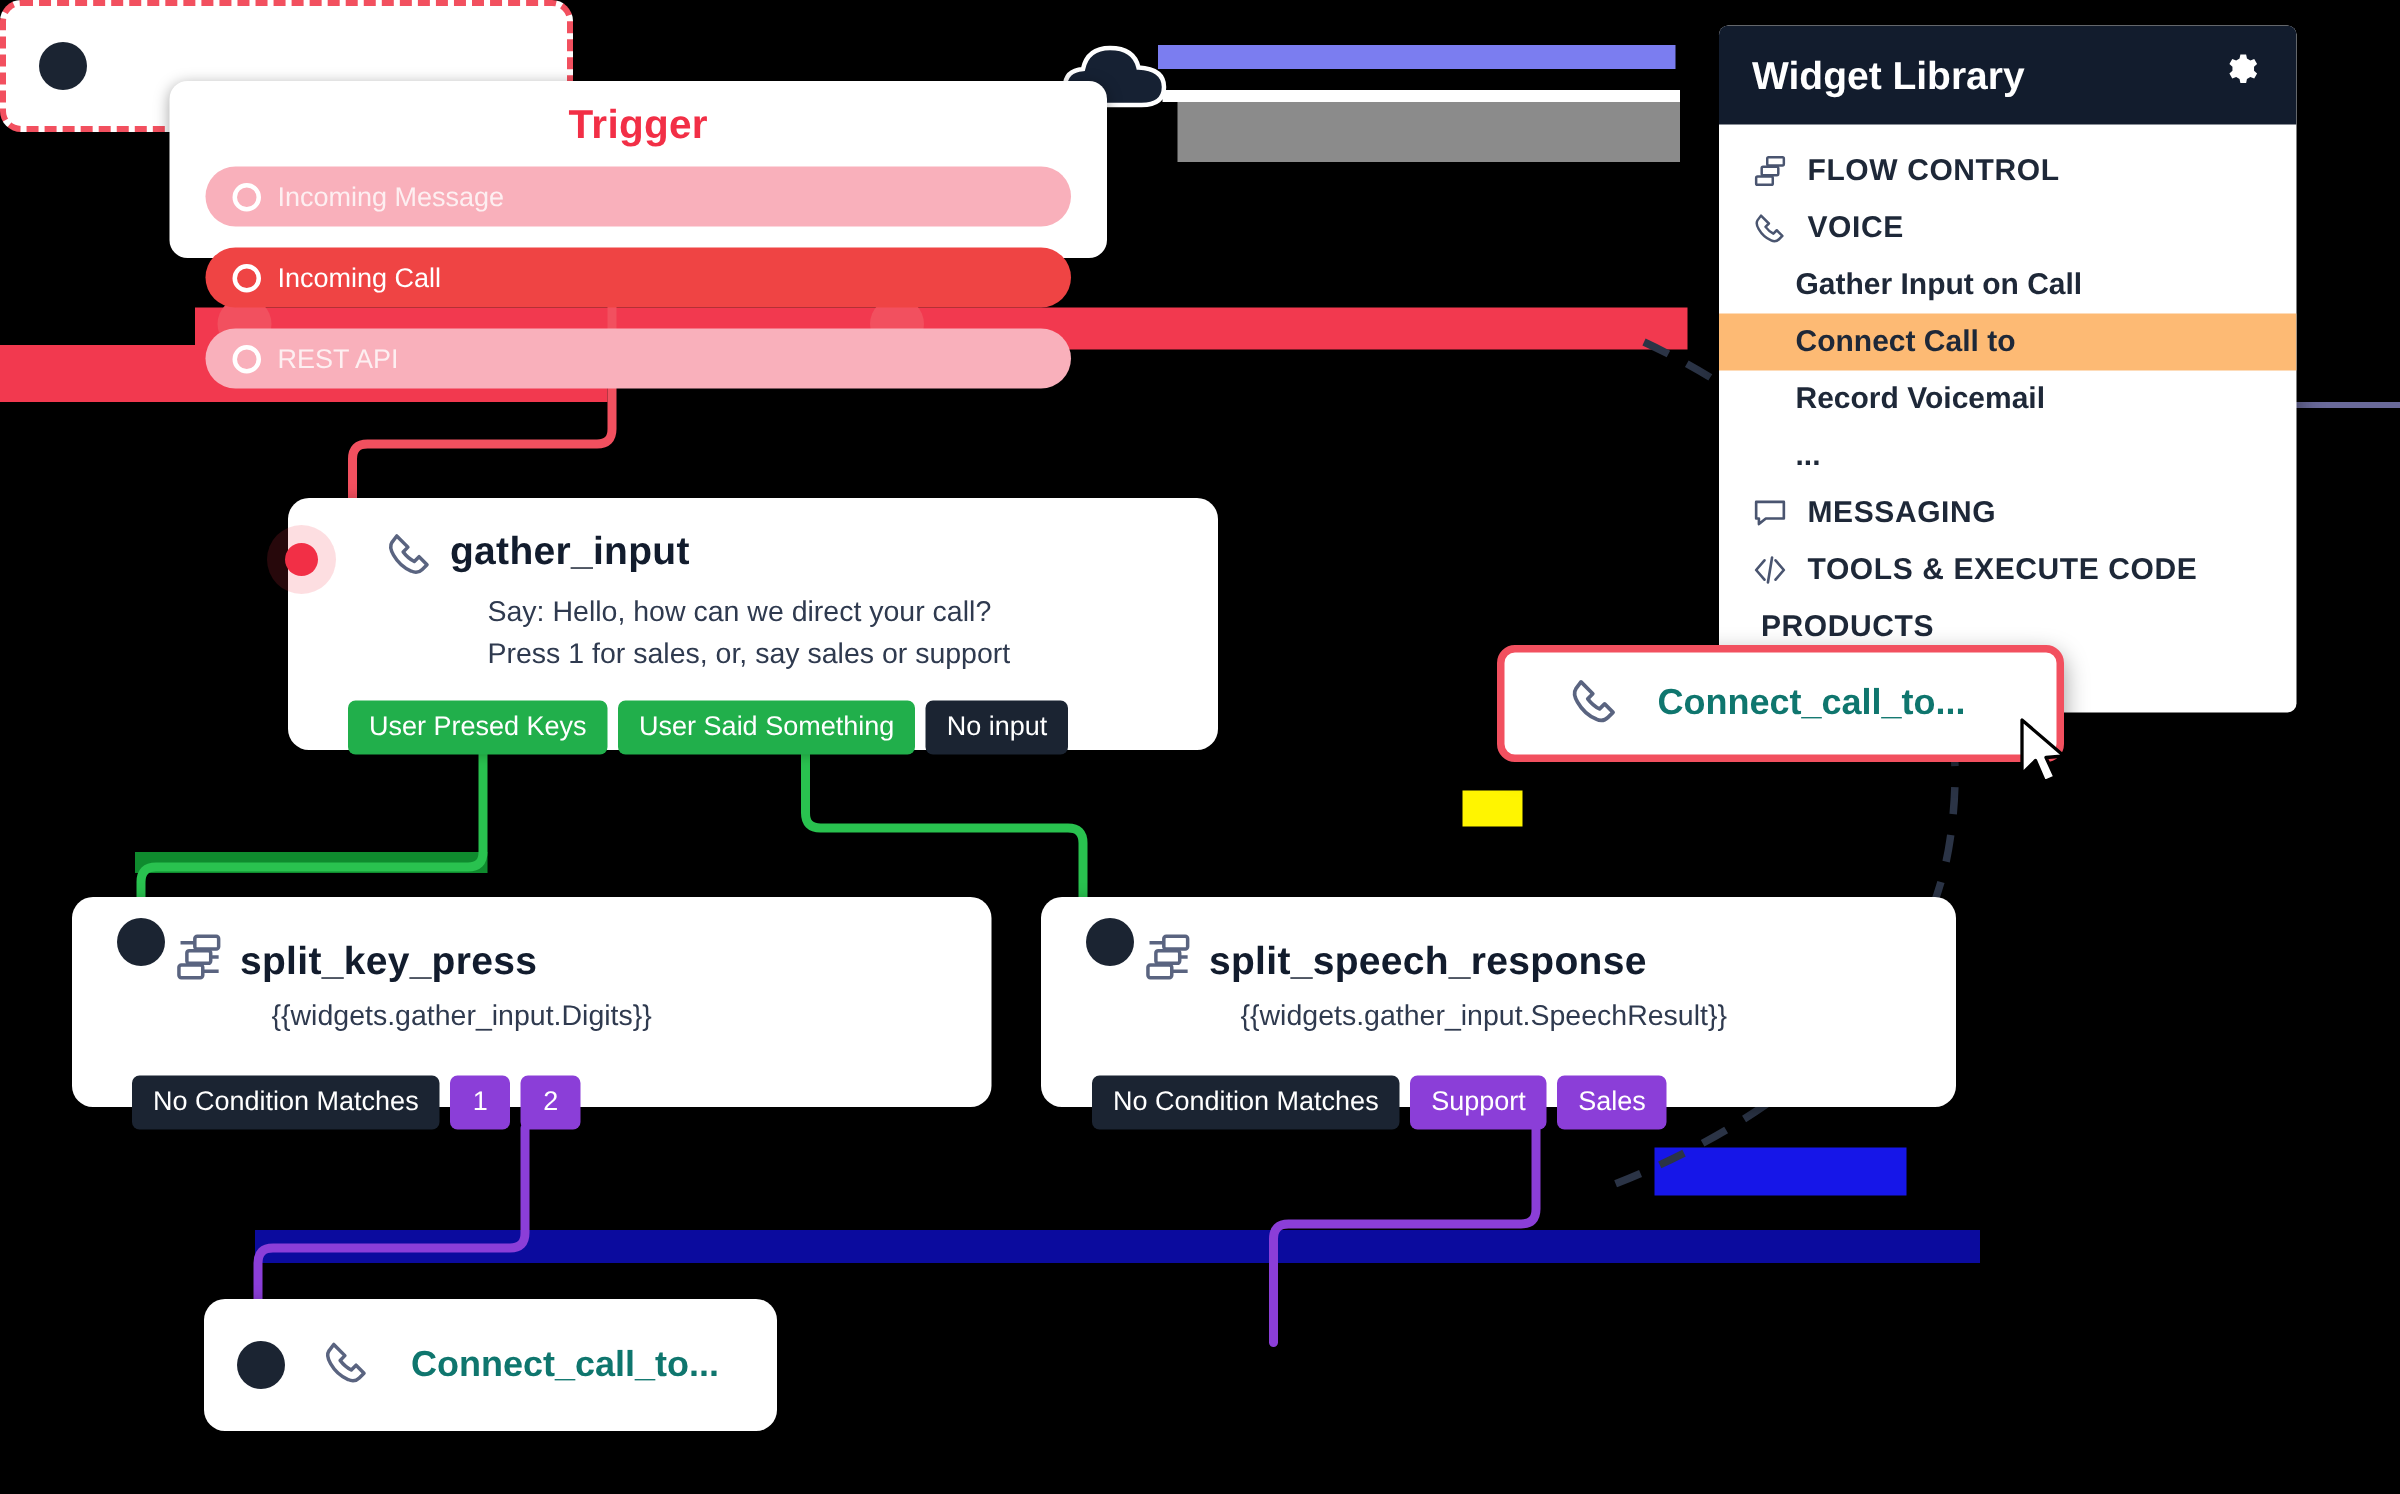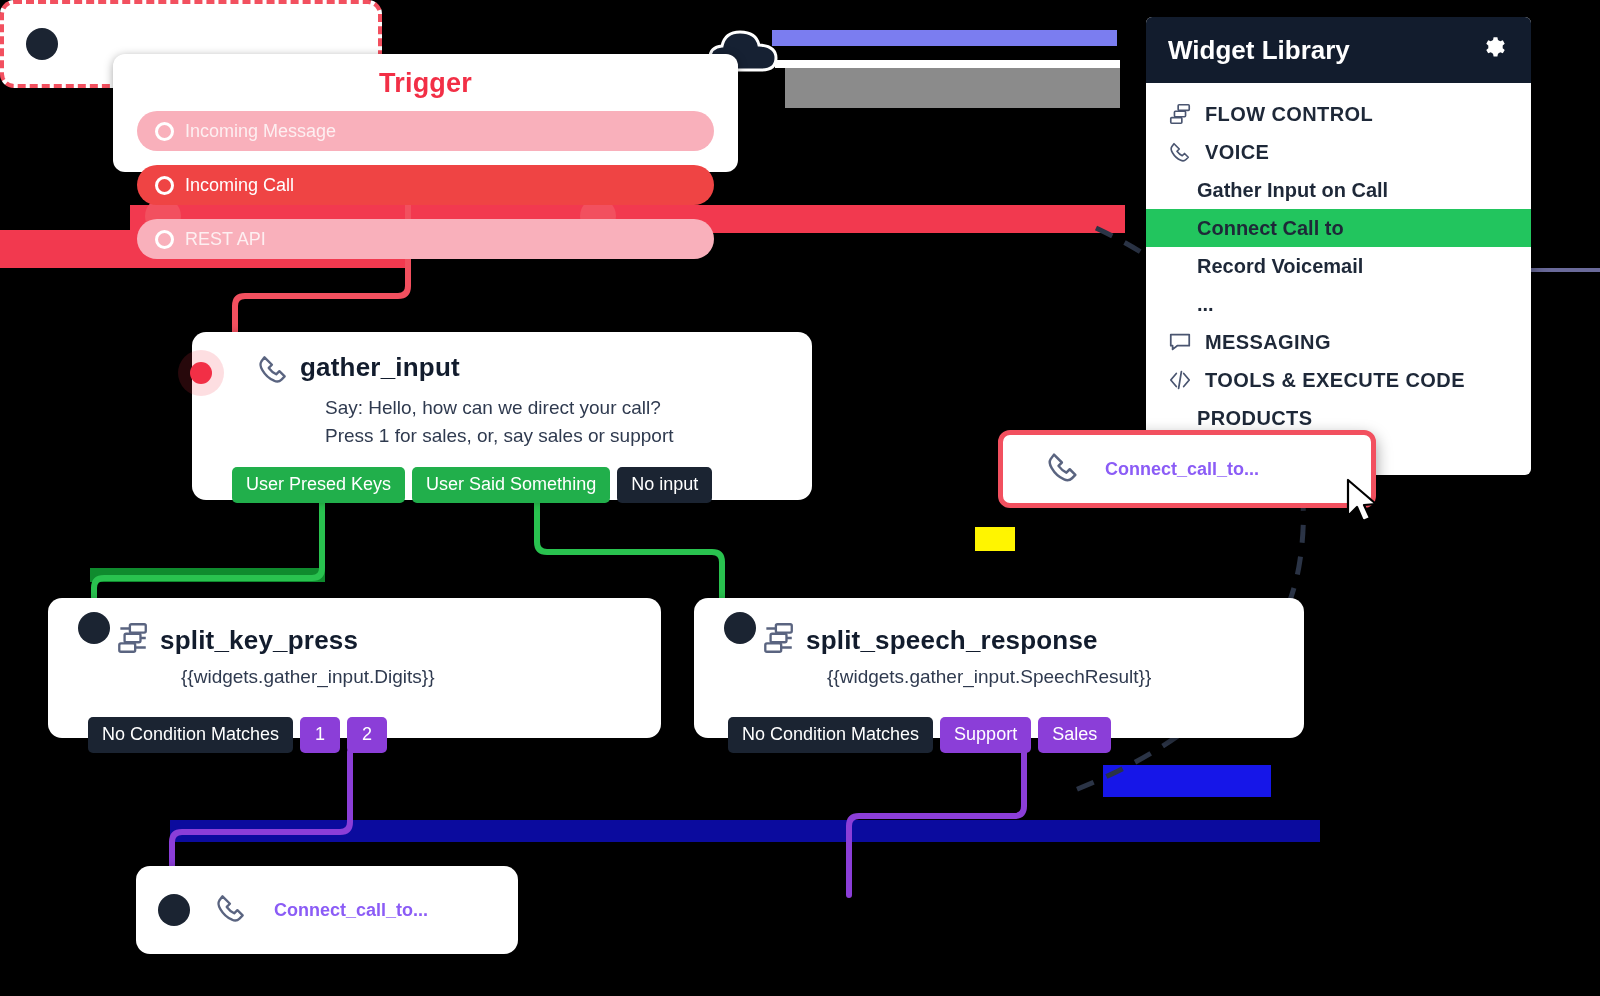--- a/index.html
+++ b/index.html
@@ -81,21 +81,21 @@
   
   #connect-left-card { left:136px; top:866px; width:382px; height:88px; }
   #drop-target-card {
     left:816px; top:866px; width:382px; height:88px;
     background:#fff; border:4px dashed #F2505F; border-radius:14px;
   }
   .connect-row { display:flex; align-items:center; height:100%; position:relative; }
   .connect-dot { position:absolute; left:22px; top:50%; transform:translateY(-50%);
                  width:32px; height:32px; border-radius:50%; background:#1B2432; }
   .connect-icon { width:44px; margin-left:78px; flex:none; color:#5A6480; }
-  .connect-title { font-size:18px; font-weight:bold; color:#8b5cf6; margin-left:16px; }
+  .connect-title { font-size:24px; font-weight:bold; color:#0f766e; margin-left:16px; }
 
   
   #drag-node {
     position:absolute; left:998px; top:430px; width:378px; height:78px;
     background:#fff; border:5px solid #F2505F; border-radius:12px;
     display:flex; align-items:center; box-shadow:0 6px 16px rgba(0,0,0,.4);
   }
   #drag-node .connect-icon { margin-left:42px; }
 
   
@@ -109,21 +109,21 @@
     justify-content:space-between; padding:0 22px;
   }
   #wl-title { color:#fff; font-size:26px; font-weight:bold; }
   #wl-list { padding:12px 0 0 0;font-weight:bold; }
   .wl-row {
     display:flex; align-items:center; gap:13px;
     height:38px; padding:0 22px; color:#1E2838; font-size:20px;
   }
   .wl-row.cat { letter-spacing:.4px; }
   .wl-row.item { padding-left:51px; font-size:20px; }
-  .wl-row.selected { background:#22c55e; }
+  .wl-row.selected { background:#fdba74; }
   .wl-ico { width:24px; height:24px; flex:none; color:#4A5570; }
 
   
   #cursor { position:absolute; left:1345px; top:478px; width:34px; height:46px; }
 
   
   #cloud-icon { position:absolute; left:706px; top:26px; width:74px; height:48px; }
 </style>
 </head>
 <body>
@@ -324,21 +324,21 @@
 
       <div class="wl-row cat">
         <span class="wl-ico">
           <svg viewBox="0 0 26 26" width="24" height="24">
             <path d="M9 6 L3 13 L9 20 M17 6 L23 13 L17 20 M14.5 4 L11.5 22" fill="none" stroke="currentColor" stroke-width="1.9" stroke-linecap="round" stroke-linejoin="round"></path>
           </svg>
         </span>
         <span>TOOLS &amp; EXECUTE CODE</span>
       </div>
 
-      <div class="wl-row cat" style="padding-left:51px;">
+      <div class="wl-row cat" style="padding-left:28px;">
         <span>PRODUCTS</span>
       </div>
 
     </div>
   </div>
 
   <div id="drag-node">
     <span class="connect-icon">
       <svg viewBox="0 0 32 32" width="36" height="36">
         <path d="M8 5 L5 9 Q3 12 6 17 Q10 24 17 27 Q21 29 24 26 L27 23 L22 18 L19 21 Q15 19 12 15 L15 12 Z" fill="none" stroke="currentColor" stroke-width="2.2" stroke-linejoin="round"></path>

